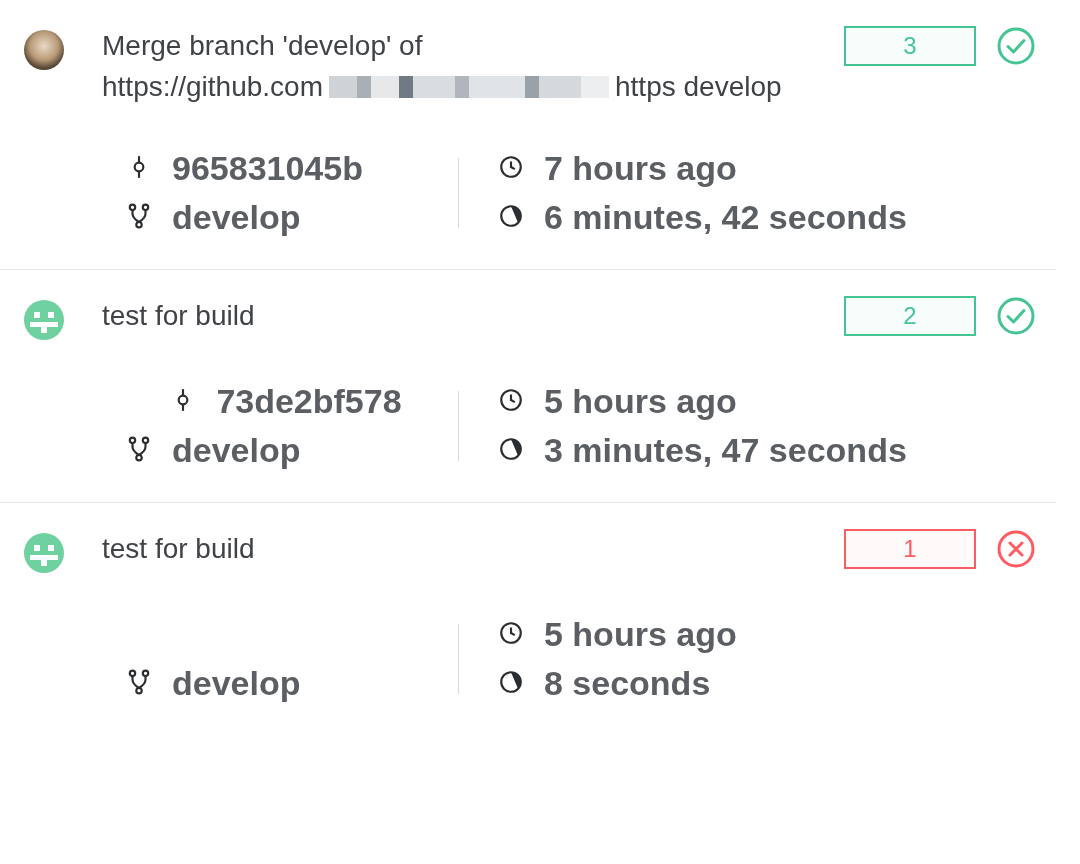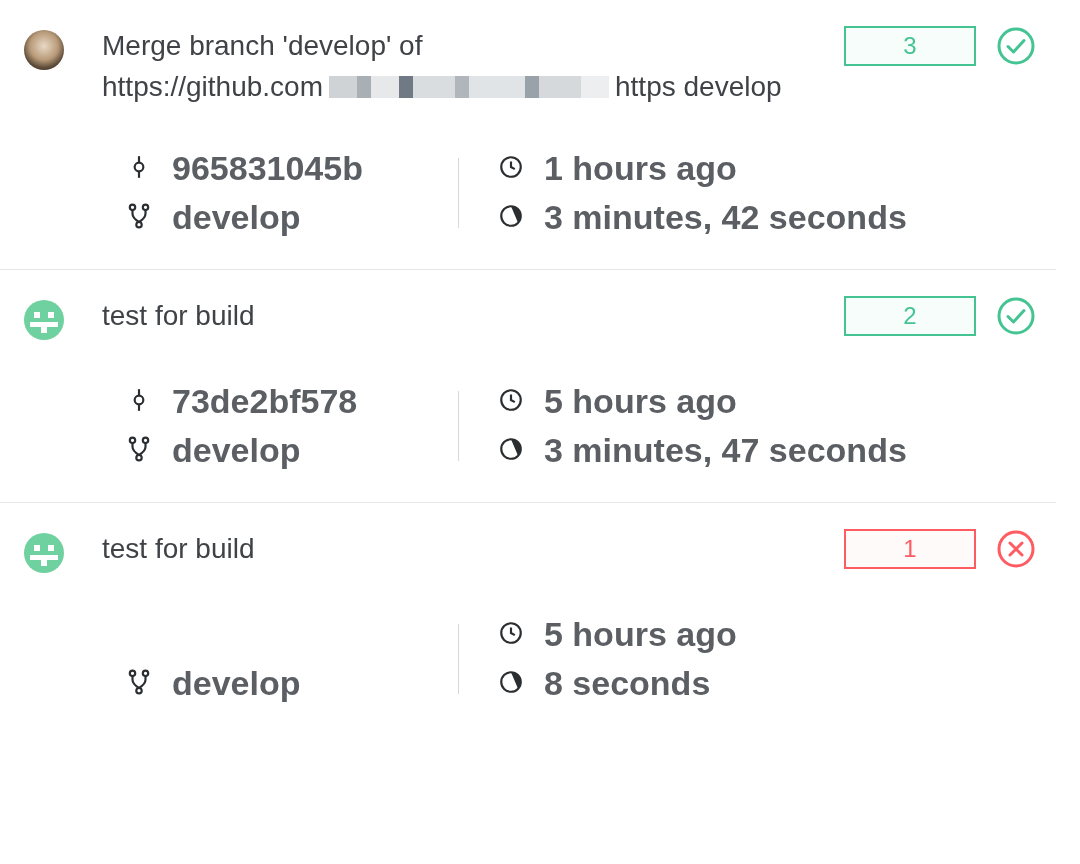--- a/index.html
+++ b/index.html
@@ -142,45 +142,45 @@
               <path d="M18 6.5 V10 Q18 14 12 17.5"></path>
             </svg></span>
           <span>develop</span>
         </div>
         <div class="divider"></div>
         <div class="meta-cell col-right" style="grid-area: 1 / 3;">
           <span><svg viewBox="0 0 24 24">
               <circle cx="12" cy="12" r="9"></circle>
               <path d="M12 7 V12 L15.5 14"></path>
             </svg></span>
-          <span>1 hours ago</span>
+          <span>7 hours ago</span>
         </div>
         <div class="meta-cell col-right" style="grid-area: 2 / 3;">
           <span><svg viewBox="0 0 24 24">
               <circle cx="12" cy="12" r="9"></circle>
               <path d="M12 3 A9 9 0 0 1 18.4 18" fill="#2b2e31" stroke="none"></path>
             </svg></span>
-          <span>3 minutes, 42 seconds</span>
+          <span>6 minutes, 42 seconds</span>
         </div>
       </div>
     </div>
     <div class="build-item">
       <div class="build-header">
         <div class="avatar pixel"></div>
         <div class="commit-msg"><span>test for build</span></div>
         <div class="build-badge success">2</div>
         <span class="status-icon">
           <svg viewBox="0 0 40 40">
             <circle cx="20" cy="20" r="17" fill="none" stroke="#45c493" stroke-width="3"></circle>
             <path d="M12 20.5 L17.5 26 L28 14.5" fill="none" stroke="#45c493" stroke-width="3" stroke-linecap="round" stroke-linejoin="round"></path>
           </svg>
         </span>
       </div>
       <div class="meta-grid">
-        <div class="meta-cell " style="grid-area: 1 / 1;">
+        <div class="meta-cell " style="grid-area: 1 / 1; justify-content: center;">
           <span><svg viewBox="0 0 24 24">
               <circle cx="12" cy="12" r="4"></circle>
               <line x1="12" y1="2" x2="12" y2="8"></line>
               <line x1="12" y1="16" x2="12" y2="22"></line>
             </svg></span>
           <span>73de2bf578</span>
         </div>
         <div class="meta-cell " style="grid-area: 2 / 1;">
           <span><svg viewBox="0 0 24 24">
               <circle cx="6" cy="4" r="2.5"></circle>

